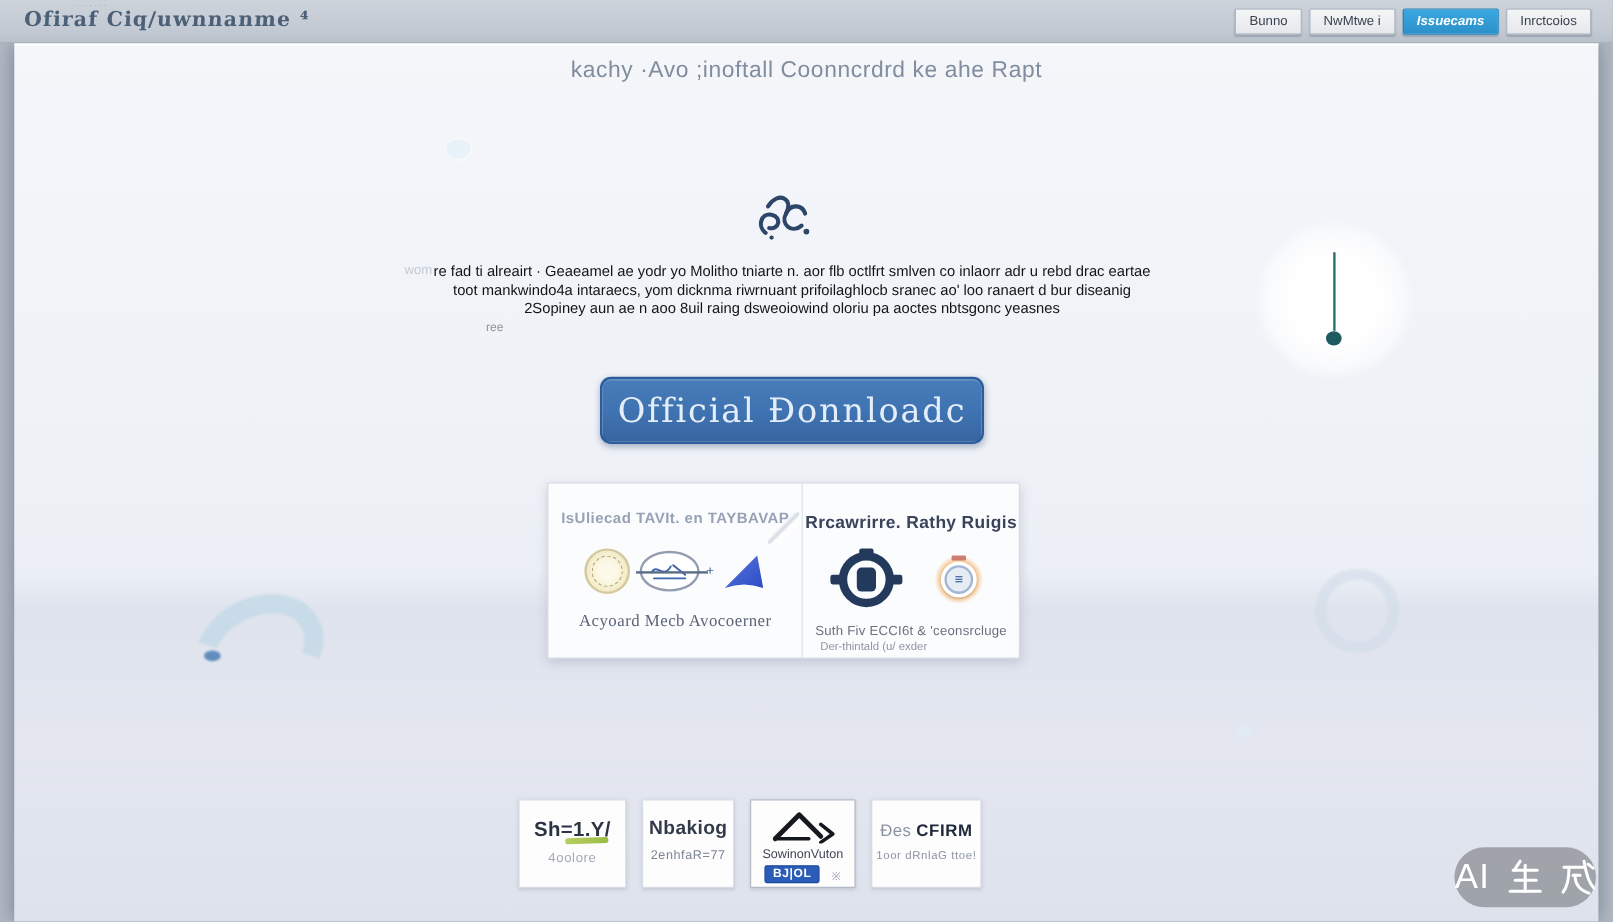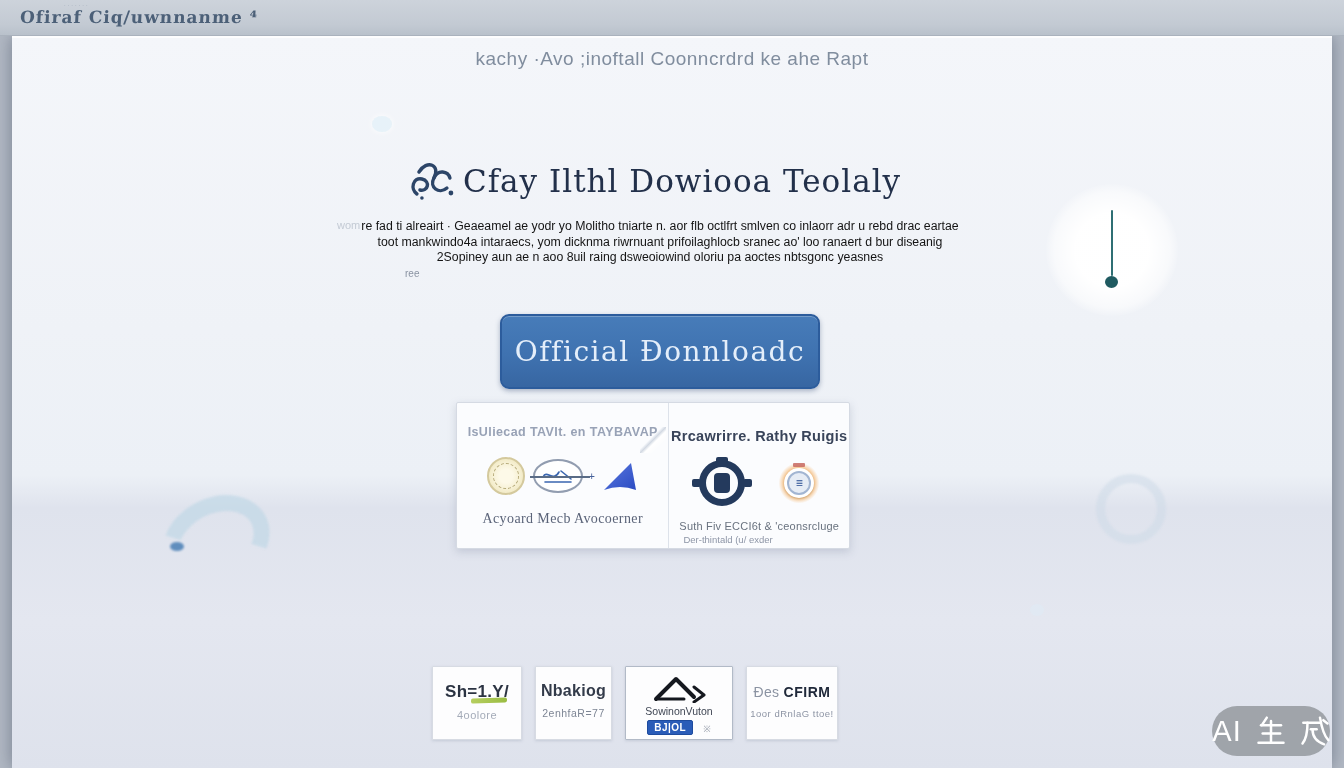--- a/index.html
+++ b/index.html
@@ -54,21 +54,21 @@
   .hero-logo .txt { font-family:"DejaVu Serif", serif; font-size:31px; color:#22304a; letter-spacing:1px; }
 
   
   .para { position:absolute; left:50%; top:183px; transform:translateX(-50%); margin-left:-12px;
     width:660px; text-align:center; font-size:12.3px; line-height:15.6px; color:#141414; }
   .para .l4 { width:540px; margin:0 auto;text-align:center; }
   .side-note { position:absolute; left:325px; top:183px; font-size:11px; color:#c3cad4; }
   .side-note2 { position:absolute; left:393px; top:232px; font-size:10px; color:#8a93a2; }
 
   
-  .download { position:absolute; left:488px; top:278px; width:320px; height:75px;
+  .download { position:absolute; left:488px; top:278px; width:320px; height:56px;
     background:linear-gradient(180deg,#477cb9 0%, #3f72b0 55%, #3766a2 100%);
     border:2px solid #2c5c9c; border-radius:9px; cursor:pointer;
     box-shadow:0 2px 5px rgba(60,80,120,.4), inset 0 1px 0 rgba(255,255,255,.25);
     font-family:"DejaVu Serif", serif; font-size:28px; color:#e4eefa; letter-spacing:1.5px; }
 
   
   .panels { position:absolute; left:444px; top:366px; width:394px; height:147px;
     background:#fbfcfe; border:1px solid #d5dae3; border-radius:2px;
     box-shadow:0 3px 9px rgba(120,130,155,.28); display:flex; }
   .panel-left { position:relative; width:213px; height:100%; border-right:1px solid #dde2ea; cursor:pointer; }
@@ -105,21 +105,21 @@
     box-shadow:0 1px 2px rgba(120,90,50,.3); }
   .orange-core { position:absolute; left:8px; top:8px; width:24px; height:24px; border-radius:50%;
     background:#e6ecf5; border:2px solid #a2b5d2; display:flex; align-items:center; justify-content:center;
     font-size:12px; font-weight:bold; color:#23488f; }
   .orange-flag { position:absolute; left:14px; top:0px; width:12px; height:4px; background:#c4625a; border-radius:1px; opacity:.8; }
 
   
   .bottom-row { position:absolute; left:420px; top:630px; display:flex; gap:13px; }
   .bcard { height:74px; background:#fdfdfe; border:1px solid #d7dbe3; border-radius:1px;
     box-shadow:0 1px 3px rgba(130,140,160,.28); text-align:center; cursor:pointer; position:relative; }
-  .bc1 { width:90px; } .bc2 { width:77px; } .bc3 { width:108px; border-color:#b2bac7; } .bc4 { width:92px; }
+  .bc1 { width:90px; } .bc2 { width:77px; } .bc3 { width:88px; border-color:#b2bac7; } .bc4 { width:92px; }
   .bc-title { margin-top:15px; font-size:17px; font-weight:bold; color:#2b3342; letter-spacing:.3px; }
   .bc2 .bc-title { font-size:16px; color:#333b4a; }
   .green-squiggle { position:absolute; left:38px; top:31px; width:36px; height:5px;
     background:linear-gradient(90deg,#aec94e,#8fb52e); border-radius:2px; transform:rotate(-2deg); opacity:.9; }
   .bc-sub { margin-top:7px; font-size:11px; color:#a4abb8; letter-spacing:.5px; }
   .bc2 .bc-sub { color:#7d8594; font-size:10.5px; }
   .bc3 svg { margin-top:6px; }
   .bc3-label { font-size:10.5px; color:#3f4654; margin-top:-2px; }
   .bc3-badge-row { margin-top:3px; display:flex; justify-content:center; align-items:flex-end; gap:10px; }
   .blue-chip { background:#2a5cb8; color:#fff; font-size:10px; font-weight:bold; padding:1px 6px; border-radius:2px;
@@ -134,20 +134,26 @@
   .watermark { position:absolute; left:1200px; top:670px; width:118px; height:50px; border-radius:26px;
     background:rgba(150,155,161,.88); display:flex; align-items:center; justify-content:center; gap:14px; }
   .watermark .wm-txt { color:#fff; font-size:29px; font-weight:500; letter-spacing:1px; }
 </style>
 </head>
 <body>
 
 <div class="topbar">
   <div class="logo-tiny">·······</div>
   <div class="brand">Ofiraf Ciq/uwnnanme ⁴</div>
+  <div class="nav">
+    <button class="navbtn">Bunno</button>
+    <button class="navbtn">NwMtwe i</button>
+    <button class="navbtn active">Issuecams</button>
+    <button class="navbtn">Inrctcoios</button>
+  </div>
 </div>
 
 <div class="page">
 
   <div class="swirl"></div>
   <div class="swirl-dot"></div>
   <div class="glow-circle">
     <div class="thermo-line"></div>
     <div class="thermo-dot"></div>
   </div>
@@ -160,21 +166,20 @@
   <div class="hero-logo">
     <svg class="mark" viewBox="0 0 52 50">
       <g fill="none" stroke="#2c4568" stroke-width="3.4" stroke-linecap="round">
         <path d="M10 38 C3 33 6 21 15 23 C24 25 21 36 13 34"></path>
         <path d="M12 16 C20 3 34 9 27 22 C22 31 32 39 40 32"></path>
         <path d="M27 22 C31 13 41 15 43 22"></path>
       </g>
       <circle cx="44" cy="37" r="2.4" fill="#2c4568"></circle>
       <circle cx="15" cy="42" r="1.8" fill="#2c4568"></circle>
     </svg>
-    <span class="txt">Cfay Ilthl Dowiooa Teolaly</span>
   </div>
 
   <div class="side-note">wom</div>
   <div class="side-note2">ree</div>
   <div class="para">
     <div>re fad ti  alreairt · Geaeamel ae yodr yo Molitho tniarte n. aor flb octlfrt smlven co inlaorr adr u rebd drac eartae</div>
     <div>toot mankwindo4a intaraecs, yom dicknma riwrnuant prifoilaghlocb sranec ao' loo ranaert d bur diseanig</div>
     <div class="l4">2Sopiney aun ae n aoo 8uil raing dsweoiowind oloriu pa aoctes nbtsgonc yeasnes</div>
   </div>
 

